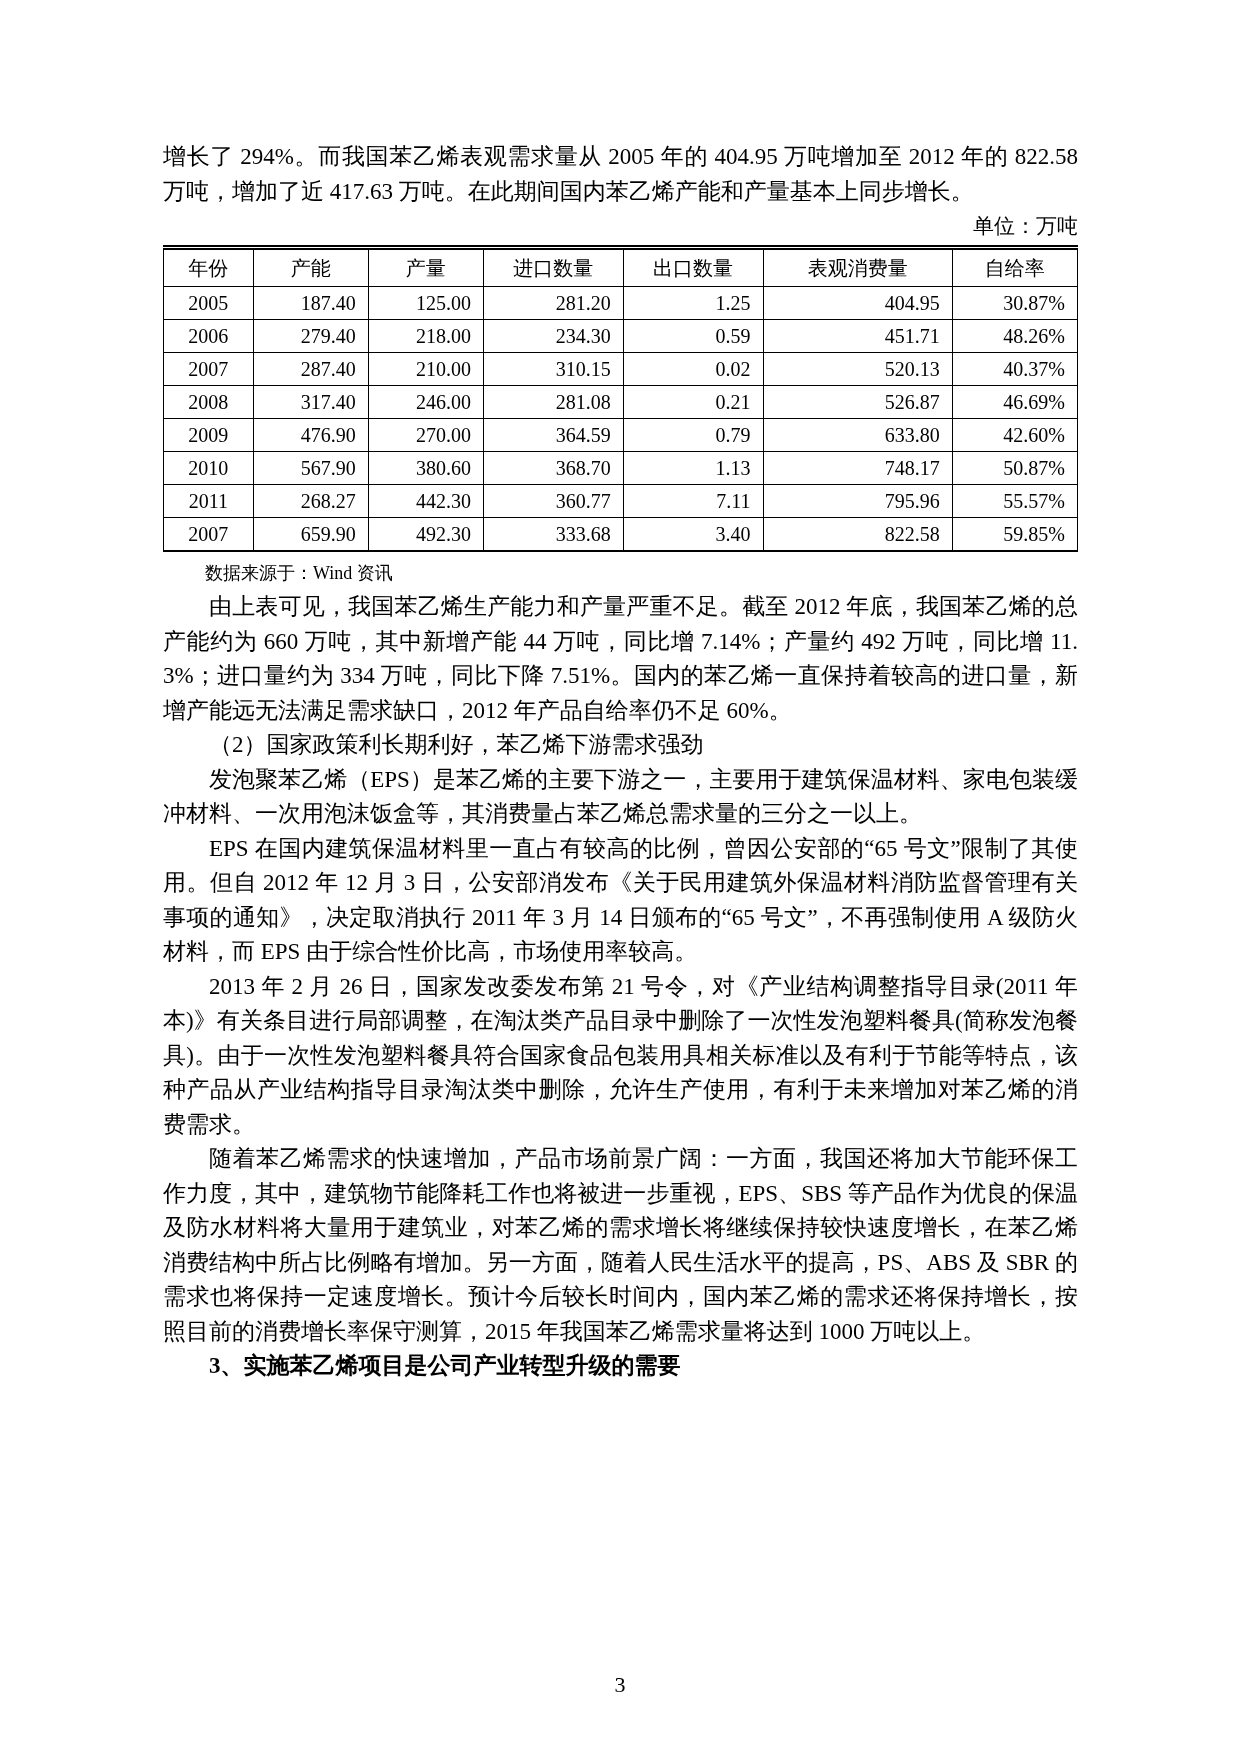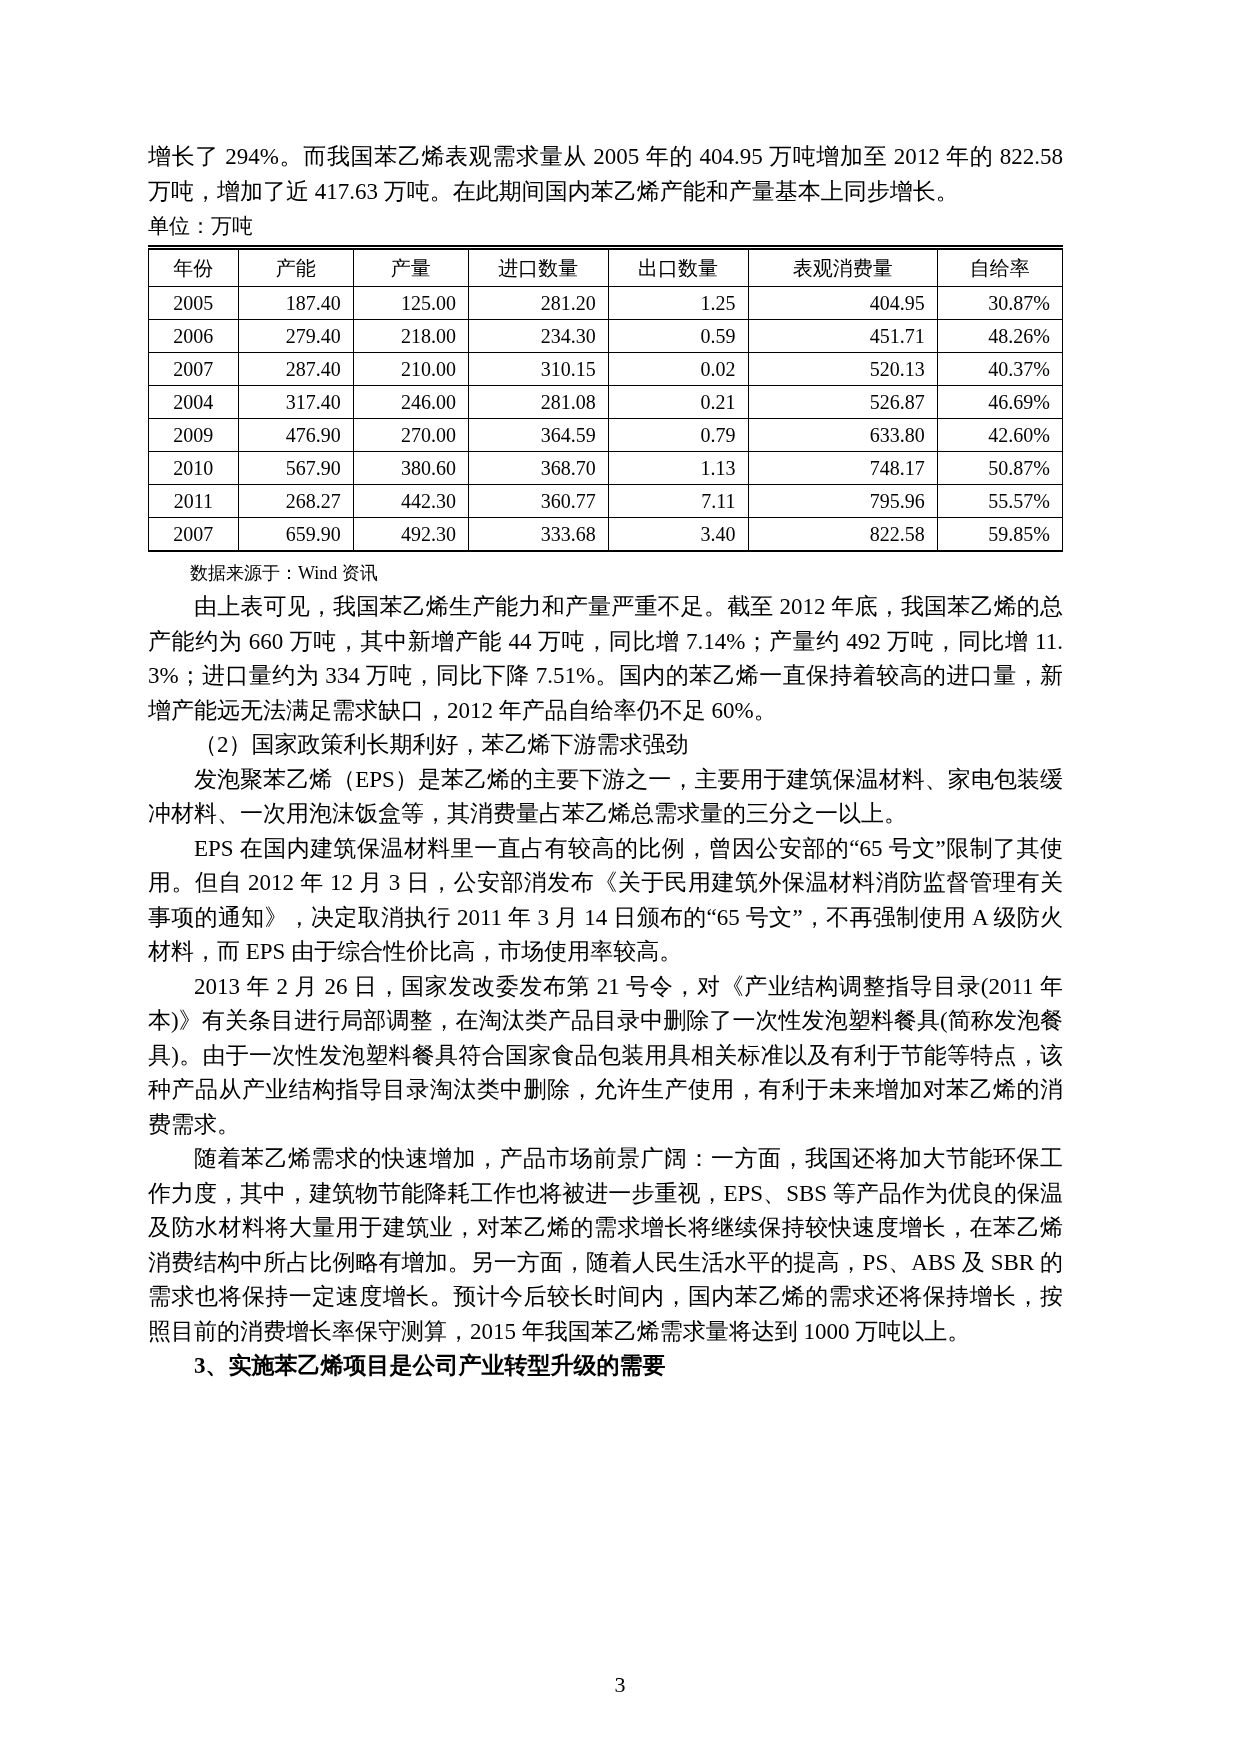--- a/index.html
+++ b/index.html
@@ -10,42 +10,42 @@
   body {
     width: 1240px;
     height: 1754px;
     position: relative;
     font-family: "Liberation Serif", "DejaVu Serif", serif;
     color: #000000;
     overflow: hidden;
   }
   .page-content {
     position: absolute;
-    left: 148px;
+    left: 163px;
     top: 140px;
     width: 915px;
   }
   .para {
     margin: 0;
     font-size: 23px;
     line-height: 34.5px;
     text-align: justify;
     word-break: break-all;
   }
   .indent {
     text-indent: 46px;
   }
   .bold {
     font-weight: bold;
   }
   .unit-label {
     margin: 2px 0 0 0;
     font-size: 21px;
     line-height: 31px;
-    text-align: left;
+    text-align: right;
   }
   table.data-table {
     border-collapse: collapse;
     width: 100%;
     margin-top: 3px;
     border-top: 5px double #000;
     border-bottom: 2.5px solid #000;
     table-layout: fixed;
     padding-left: 44px;
   }
@@ -138,21 +138,21 @@
         <tr>
           <td class="year-col">2007</td>
           <td class="num-col">287.40</td>
           <td class="num-col">210.00</td>
           <td class="num-col">310.15</td>
           <td class="num-col">0.02</td>
           <td class="num-col">520.13</td>
           <td class="num-col">40.37%</td>
         </tr>
         <tr>
-          <td class="year-col">2004</td>
+          <td class="year-col">2008</td>
           <td class="num-col">317.40</td>
           <td class="num-col">246.00</td>
           <td class="num-col">281.08</td>
           <td class="num-col">0.21</td>
           <td class="num-col">526.87</td>
           <td class="num-col">46.69%</td>
         </tr>
         <tr>
           <td class="year-col">2009</td>
           <td class="num-col">476.90</td>

